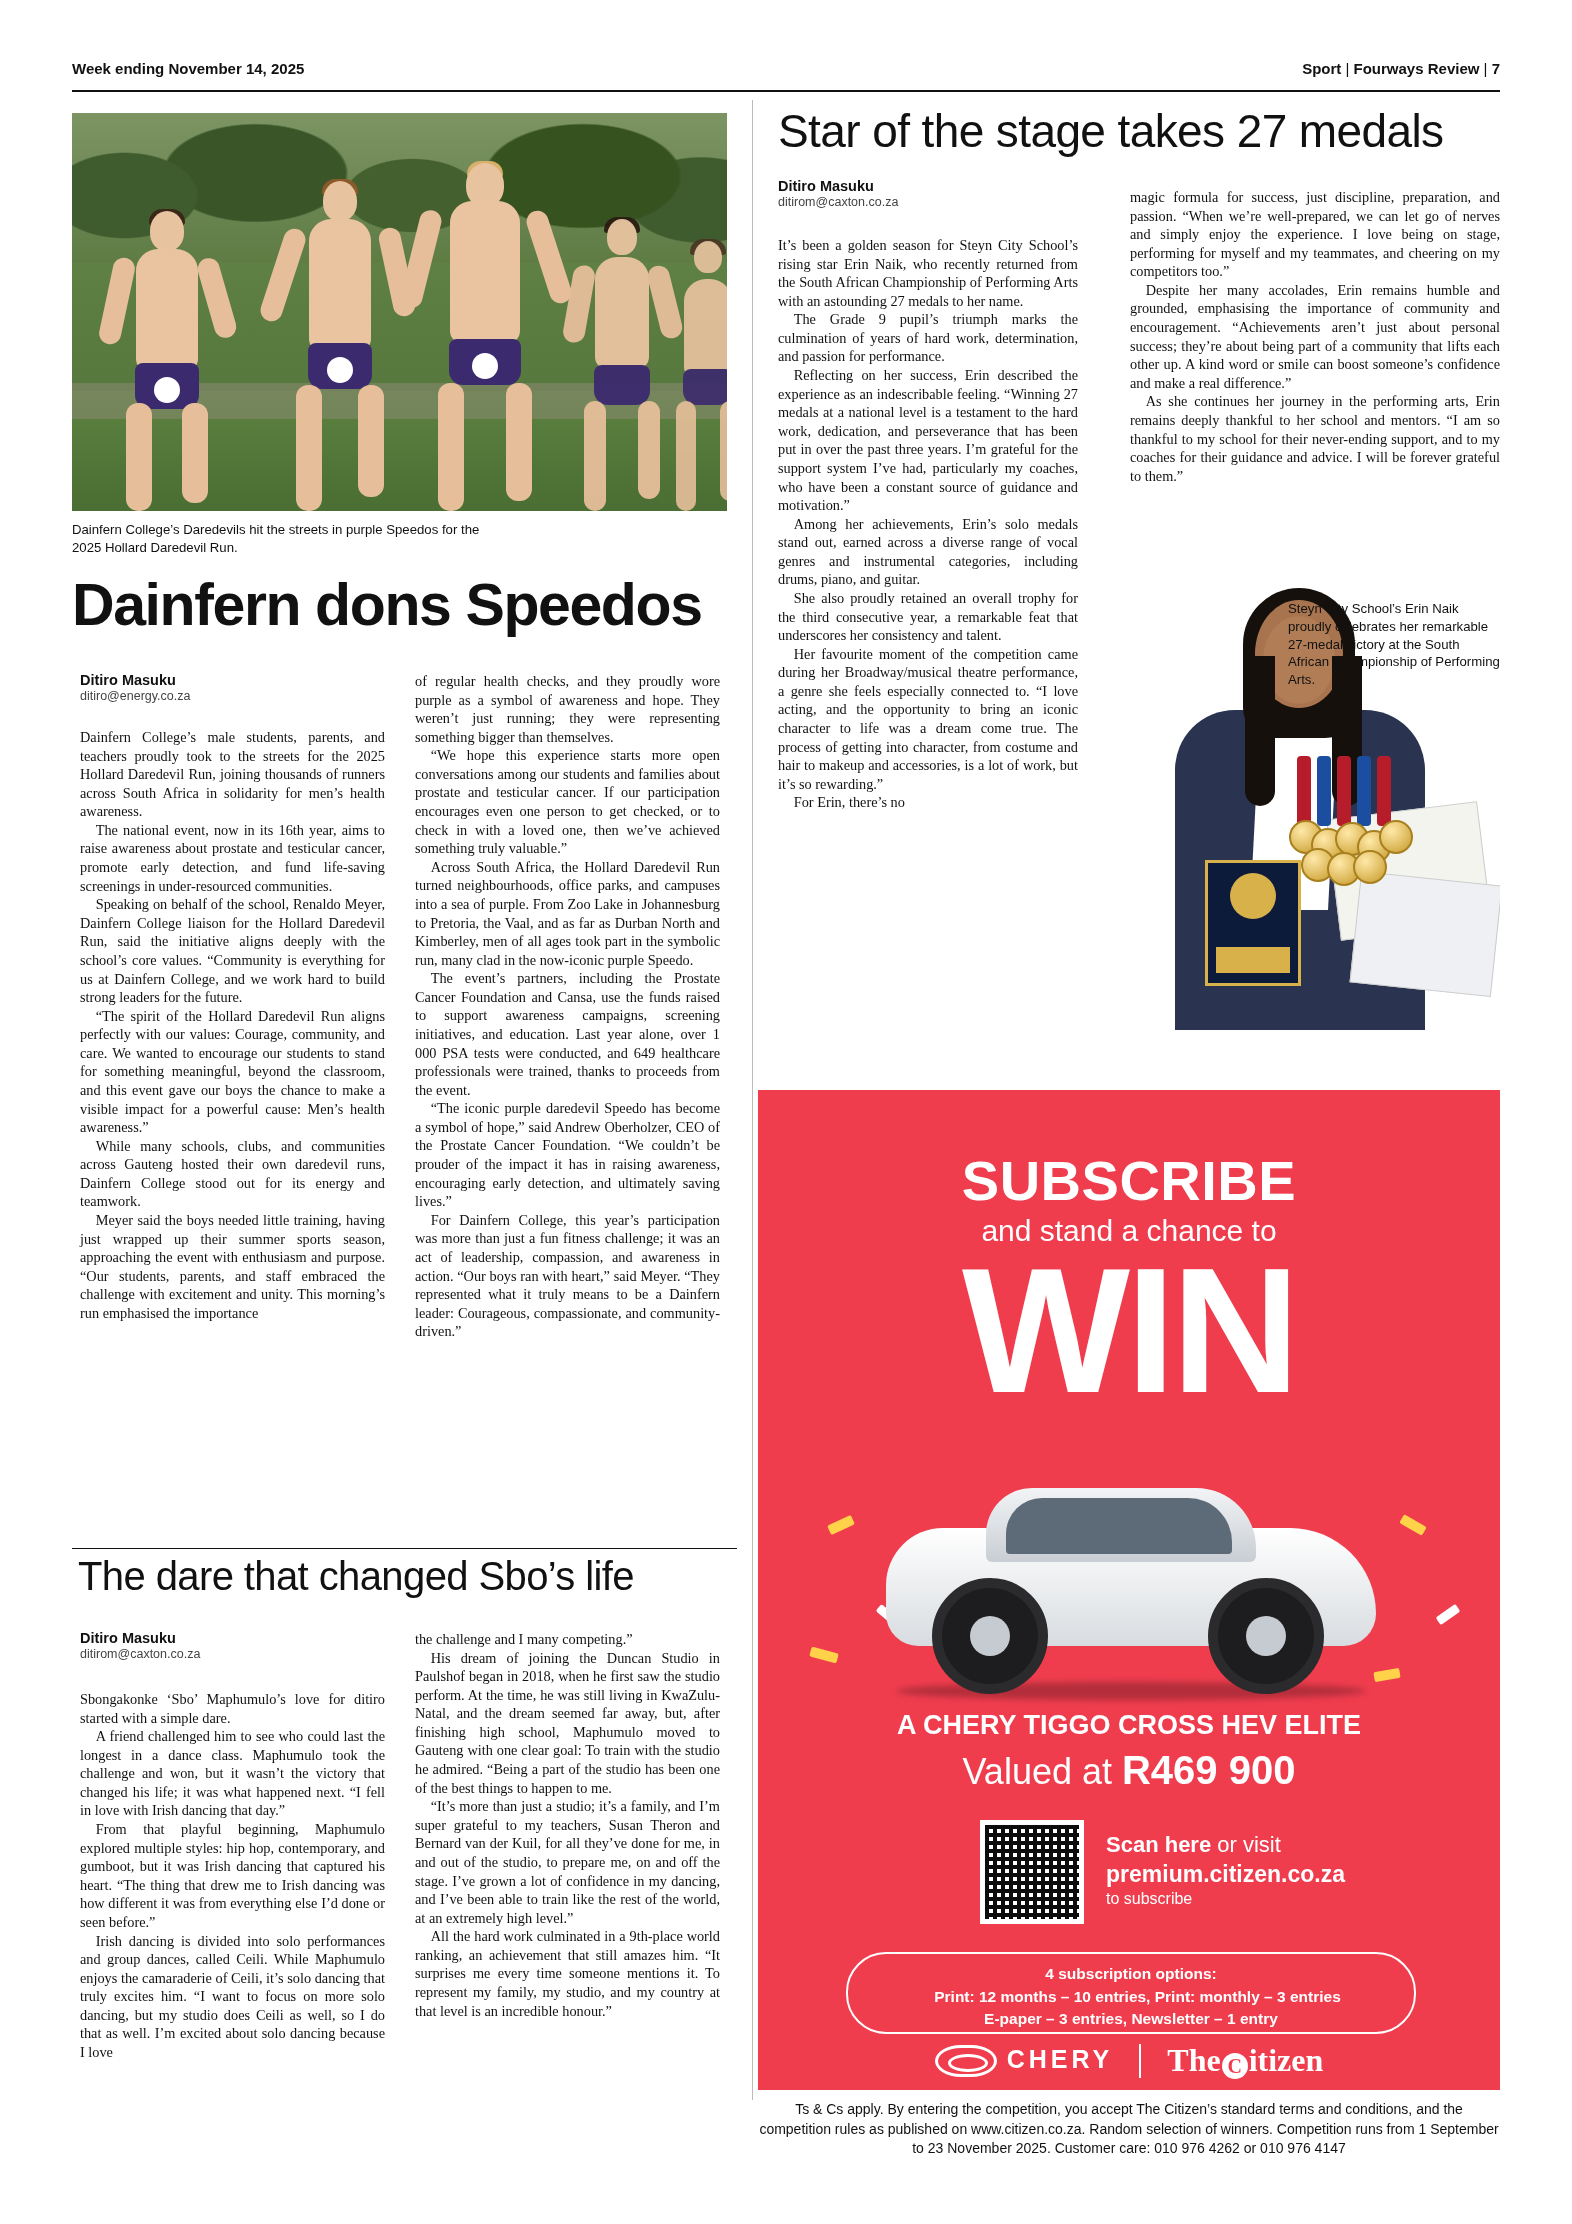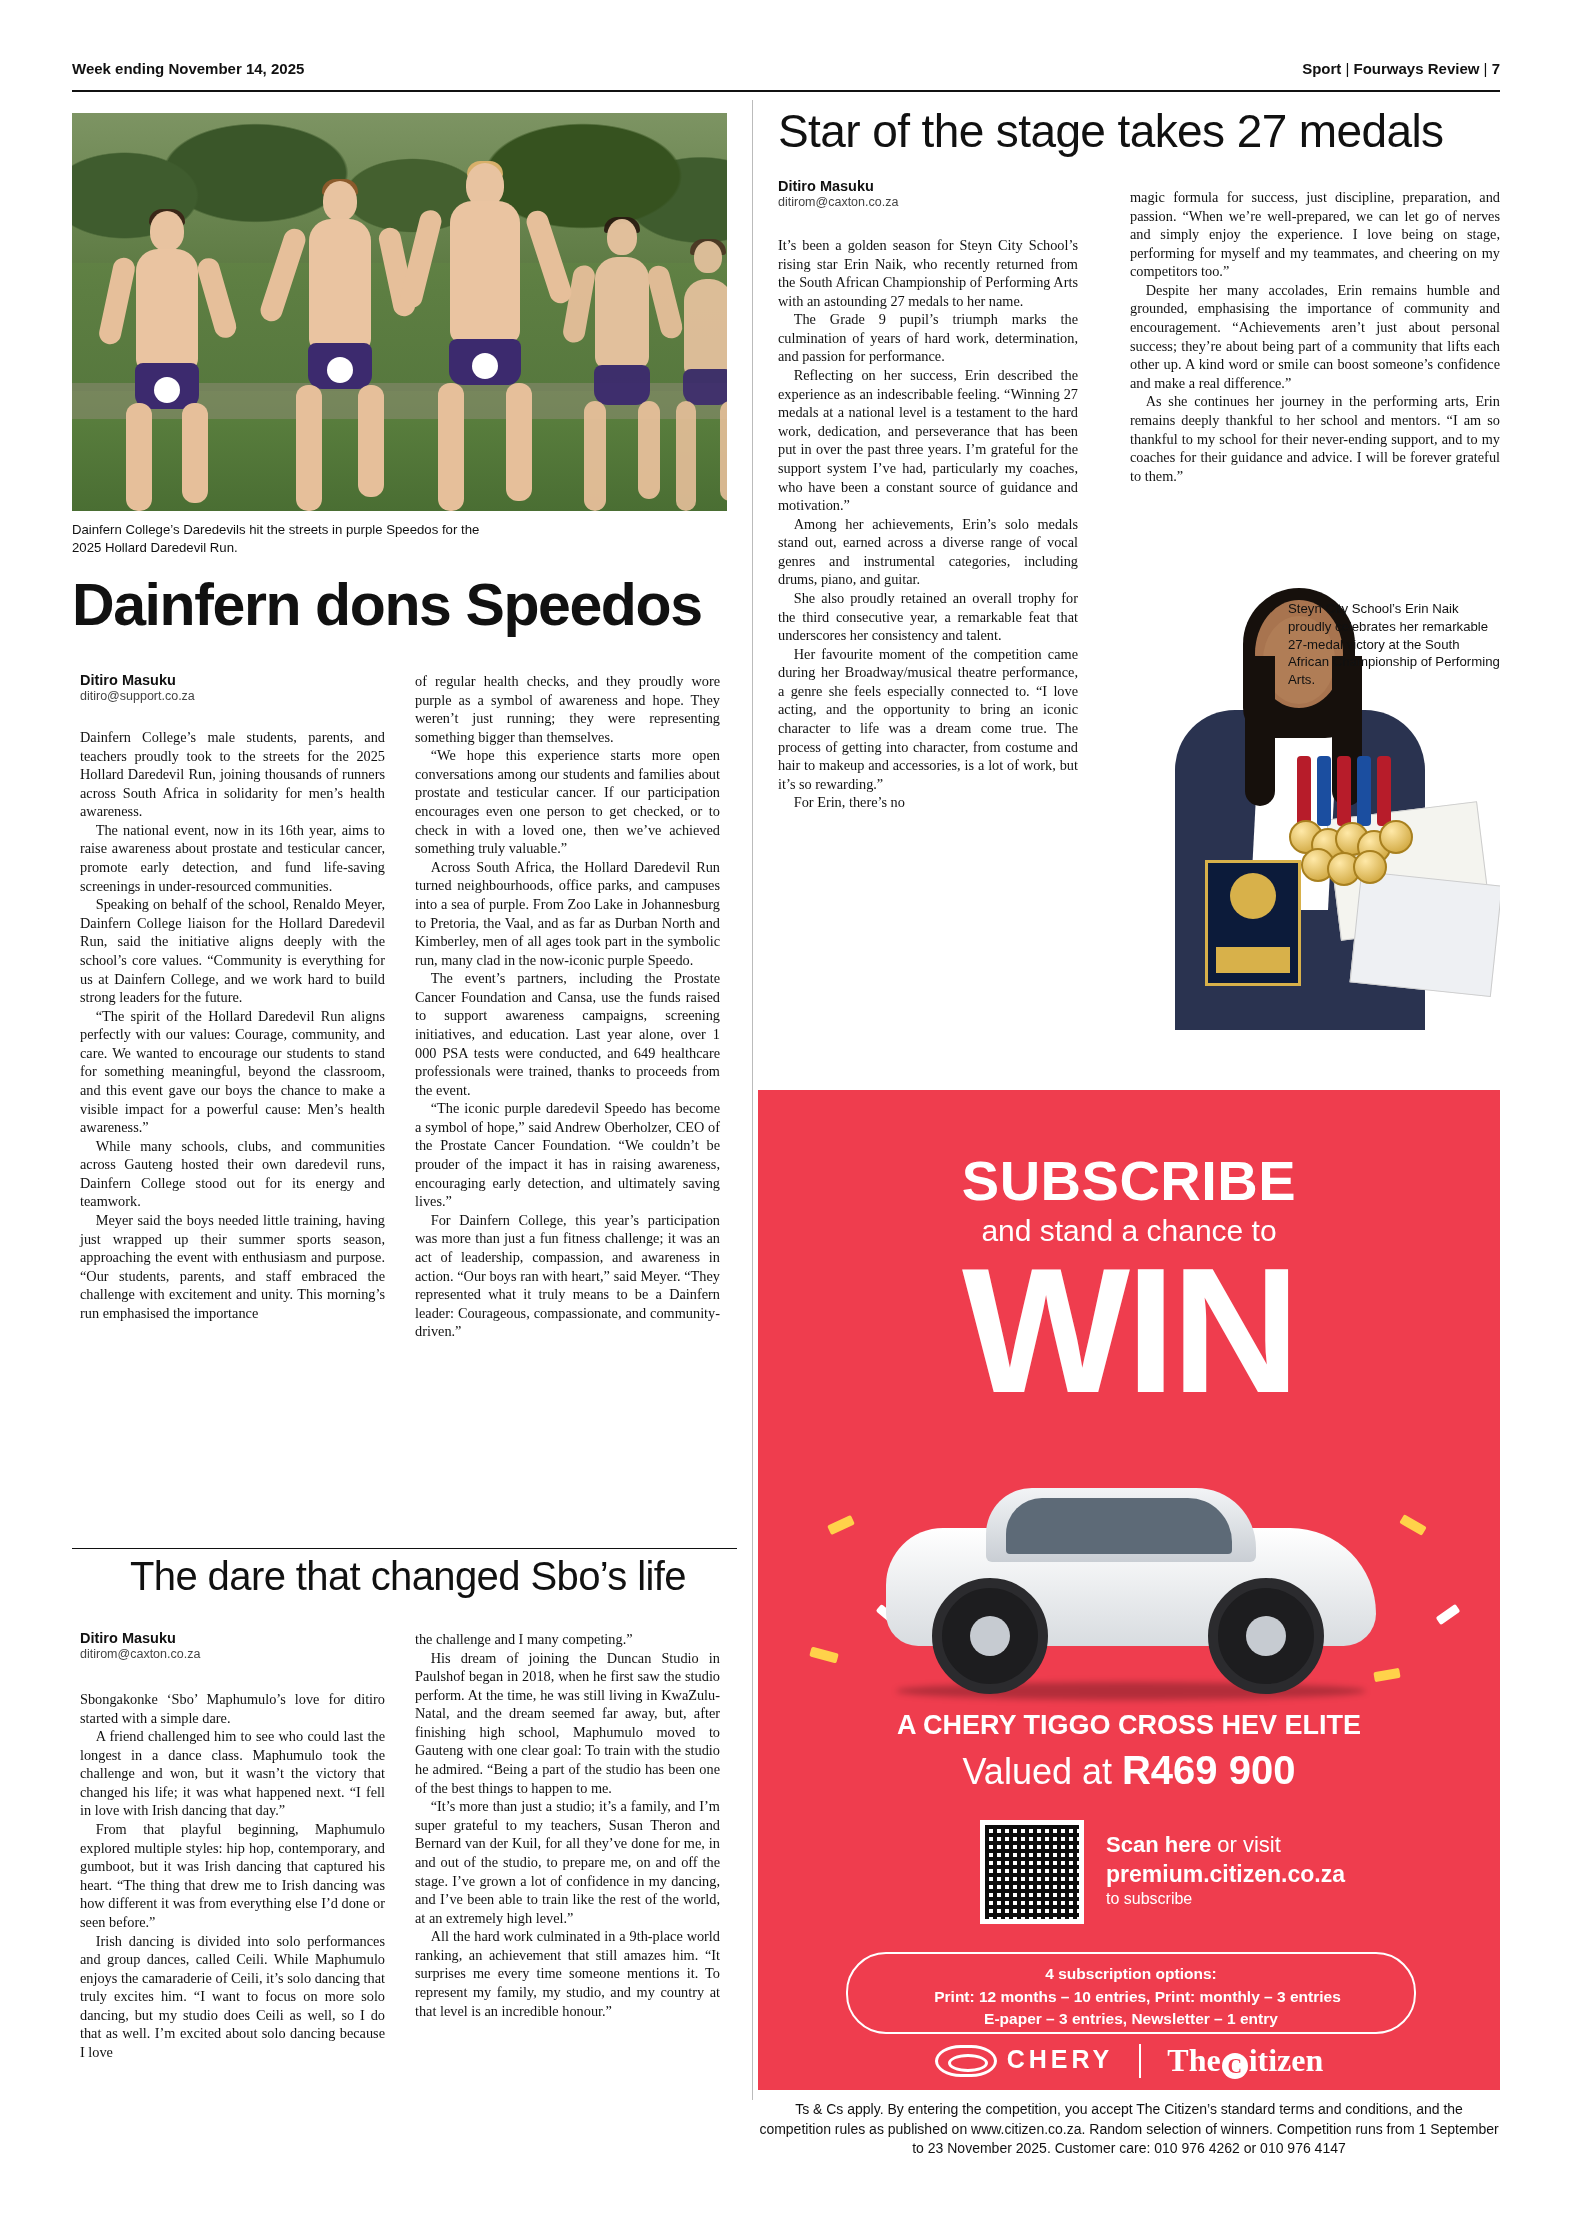--- a/index.html
+++ b/index.html
@@ -243,21 +243,21 @@
       <div class="legR" style="right:8px; top:160px; height:100px; width:20px;"></div>
     </div>
   </div>
 
   <div class="cap" style="left:72px; top:521px; width:430px;">Dainfern College’s Daredevils hit the streets in purple Speedos for the 2025 Hollard Daredevil Run.</div>
 
   <div class="headline-big" style="position:absolute; left:72px; top:576px; width:660px; font-size:59px;">Dainfern dons Speedos</div>
 
   <div style="position:absolute; left:80px; top:672px;">
     <div class="byline-name">Ditiro Masuku</div>
-    <div class="byline-mail">ditiro@support.co.za</div>
+    <div class="byline-mail">ditiro@energy.co.za</div>
   </div>
 
   <div class="col" style="left:80px; top:728px; width:305px;">
     <p class="first">Dainfern College’s male students, parents, and teachers proudly took to the streets for the 2025 Hollard Daredevil Run, joining thousands of runners across South Africa in solidarity for men’s health awareness.</p>
     <p>The national event, now in its 16th year, aims to raise awareness about prostate and testicular cancer, promote early detection, and fund life-saving screenings in under-resourced communities.</p>
     <p>Speaking on behalf of the school, Renaldo Meyer, Dainfern College liaison for the Hollard Daredevil Run, said the initiative aligns deeply with the school’s core values. “Community is everything for us at Dainfern College, and we work hard to build strong leaders for the future.</p>
     <p>“The spirit of the Hollard Daredevil Run aligns perfectly with our values: Courage, community, and care. We wanted to encourage our students to stand for something meaningful, beyond the classroom, and this event gave our boys the chance to make a visible impact for a powerful cause: Men’s health awareness.”</p>
     <p>While many schools, clubs, and communities across Gauteng hosted their own daredevil runs, Dainfern College stood out for its energy and teamwork.</p>
     <p>Meyer said the boys needed little training, having just wrapped up their summer sports season, approaching the event with enthusiasm and purpose. “Our students, parents, and staff embraced the challenge with excitement and unity. This morning’s run emphasised the importance</p>
   </div>
@@ -326,21 +326,21 @@
       <div class="medal-disc" style="left:66px; top:94px;"></div>
     </div>
   </div>
 
   <div class="cap" style="left:1288px; top:600px; width:212px;">Steyn City School’s Erin Naik proudly celebrates her remarkable 27-medal victory at the South African Championship of Performing Arts.</div>
 
   <div class="vrule" style="left:752px; top:100px; height:1060px;"></div>
   <div class="hrule" style="left:72px; top:1548px; width:665px;"></div>
   <div class="vrule" style="left:752px; top:1090px; height:1010px;"></div>
 
-  <div class="headline-thin" style="position:absolute; left:78px; top:1556px; width:660px; font-size:40px;text-align:center;">The dare that changed Sbo’s life</div>
+  <div class="headline-thin" style="position:absolute; left:78px; top:1556px; width:660px; font-size:40px;">The dare that changed Sbo’s life</div>
 
   <div style="position:absolute; left:80px; top:1630px;">
     <div class="byline-name">Ditiro Masuku</div>
     <div class="byline-mail">ditirom@caxton.co.za</div>
   </div>
 
   <div class="col" style="left:80px; top:1690px; width:305px;">
     <p class="first">Sbongakonke ‘Sbo’ Maphumulo’s love for ditiro started with a simple dare.</p>
     <p>A friend challenged him to see who could last the longest in a dance class. Maphumulo took the challenge and won, but it wasn’t the victory that changed his life; it was what happened next. “I fell in love with Irish dancing that day.”</p>
     <p>From that playful beginning, Maphumulo explored multiple styles: hip hop, contemporary, and gumboot, but it was Irish dancing that captured his heart. “The thing that drew me to Irish dancing was how different it was from everything else I’d done or seen before.”</p>

